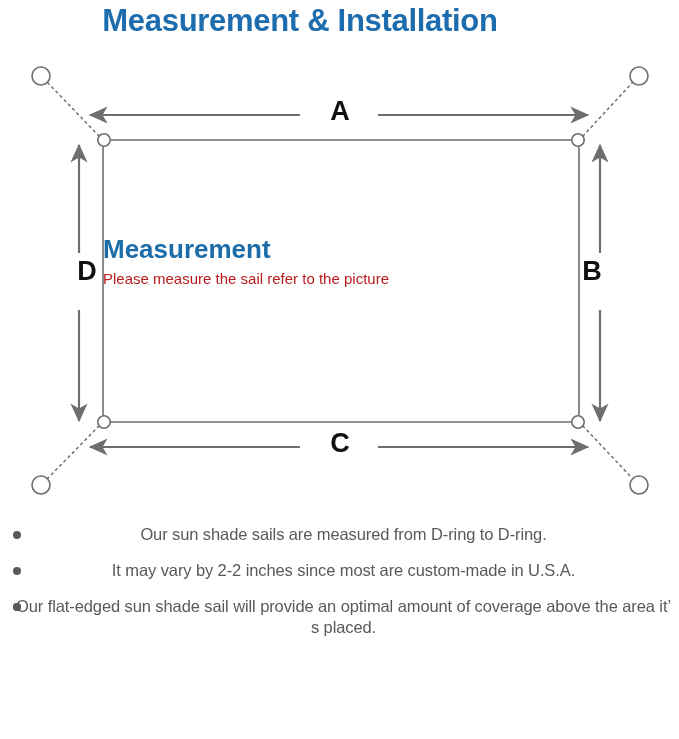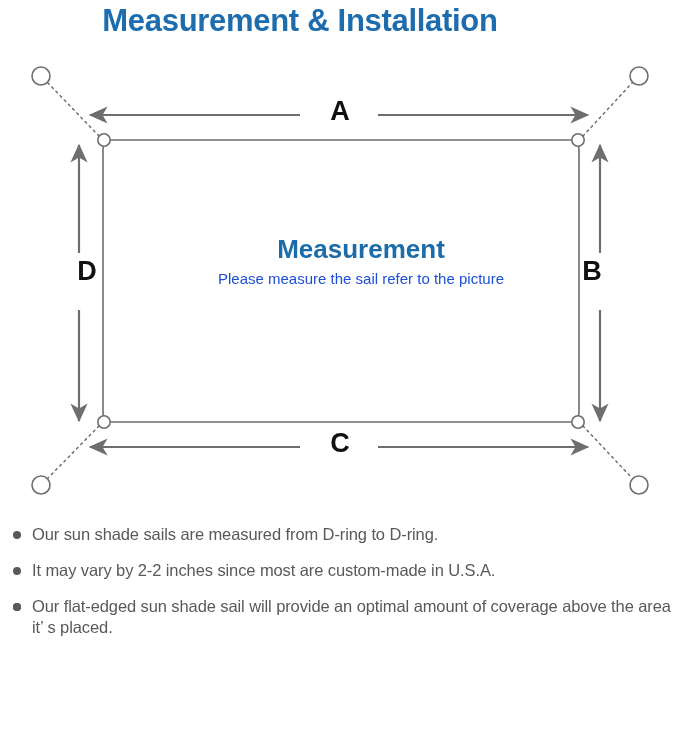--- a/index.html
+++ b/index.html
@@ -58,56 +58,56 @@
   .label-a { left: 310px; top: 50px;  width: 60px; }
   .label-b { left: 567px; top: 210px; width: 50px; }
   .label-c { left: 310px; top: 382px; width: 60px; }
   .label-d { left: 62px;  top: 210px; width: 50px; }
 
   .center-block {
     position: absolute;
     left: 103px;
     top: 185px;
     width: 516px;
-    text-align: center;
   }
   .center-title {
     font-family: "Liberation Sans", sans-serif;
     font-weight: bold;
     font-size: 26px;
     color: #1B6CA8;
     line-height: 32px;
     margin: 0 0 4px 0;
   }
   .center-sub {
     font-family: "Liberation Sans", sans-serif;
     font-weight: normal;
     font-size: 15px;
-    color: #1d4ed8;
+    color: #b91c1c;
     line-height: 20px;
     margin: 0;
   }
 
   
   .notes {
     position: absolute;
     left: 0;
     top: 524px;
     width: 679px;
   }
   .note-item {
     position: relative;
-    padding-left: 32px;
+    padding-left: 16px;
     padding-right: 8px;
     margin-bottom: 15px;
     font-family: "Liberation Sans", sans-serif;
     font-size: 16.5px;
     line-height: 21px;
     color: #58595B;
     letter-spacing: -0.1px;
+    text-align: center;
   }
   .note-item:last-child { margin-bottom: 12px; }
   .note-bullet {
     position: absolute;
     left: 13px;
     top: 7px;
     width: 8px;
     height: 8px;
     border-radius: 50%;
     background: #58595B;

